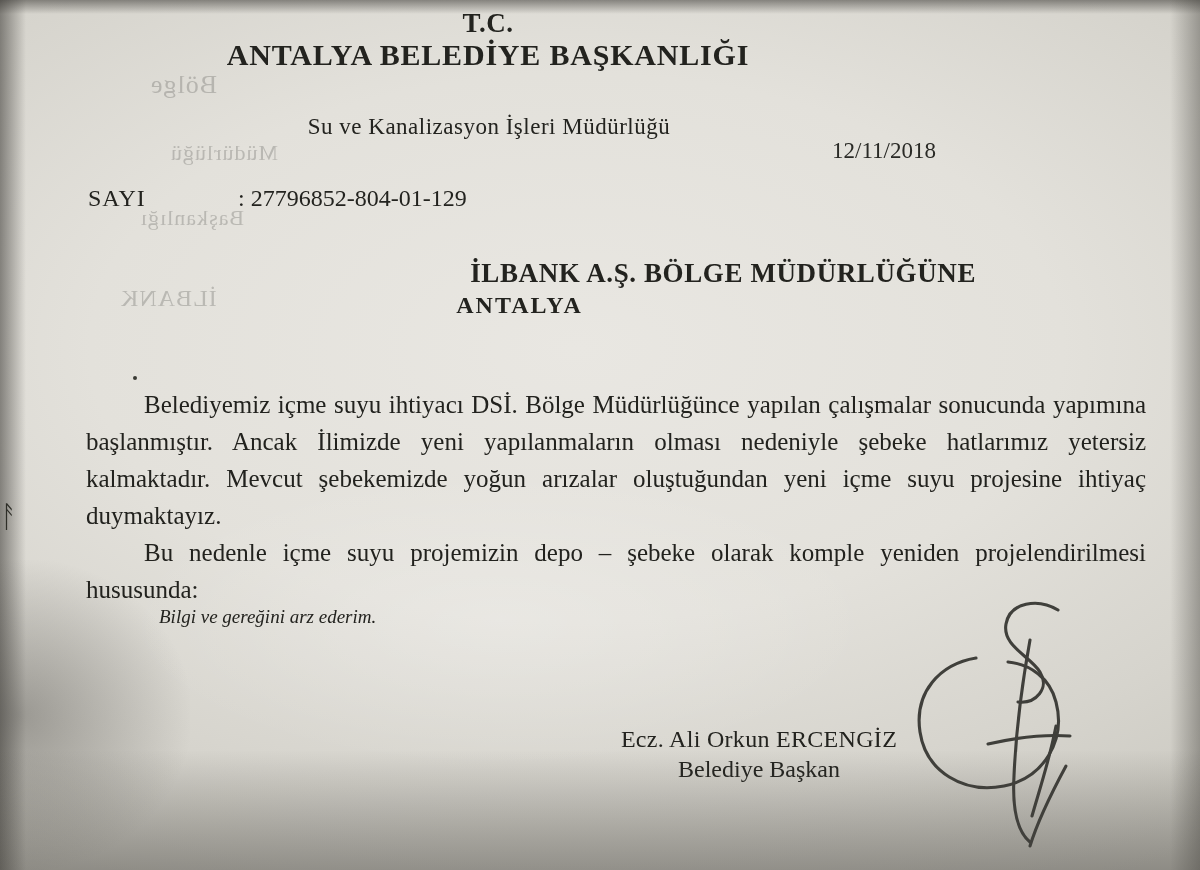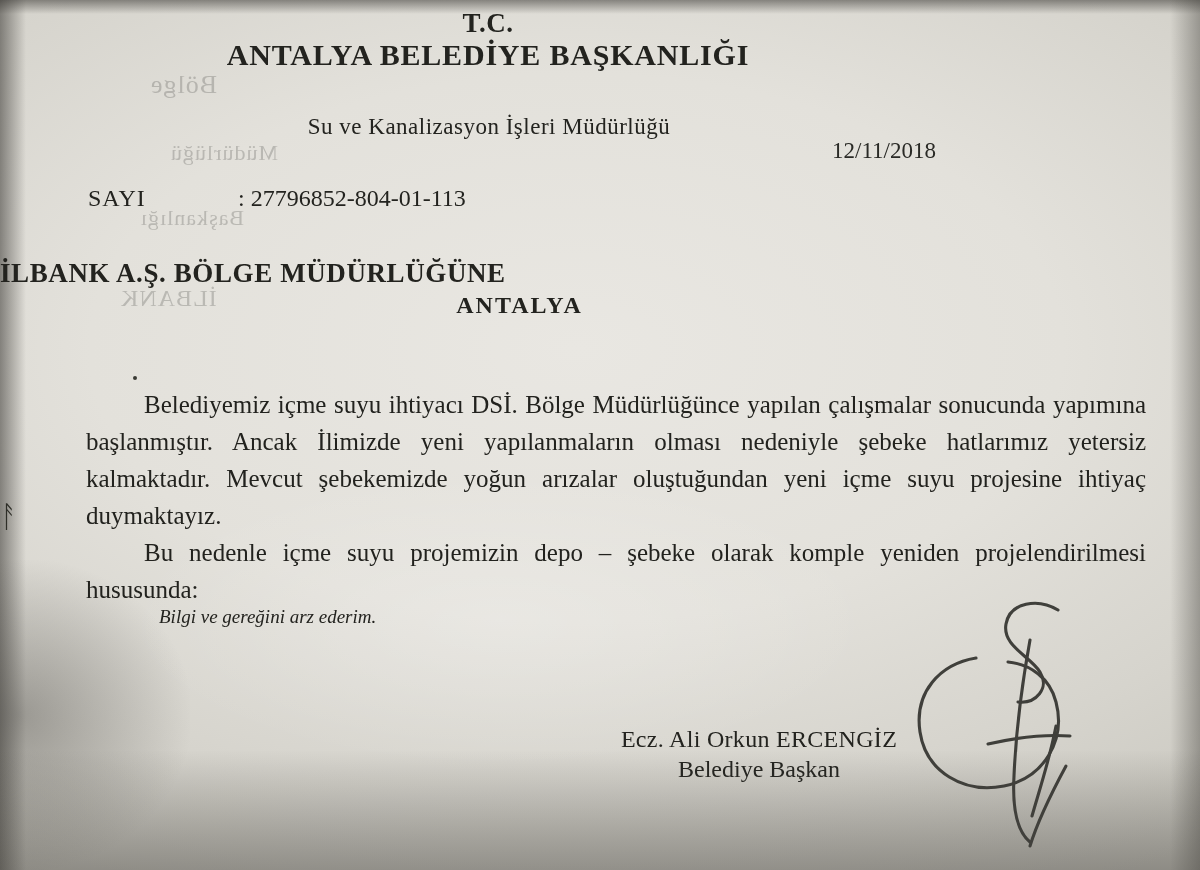--- a/index.html
+++ b/index.html
@@ -128,21 +128,21 @@
   #date {
     position: absolute;
     right: 40px; top: 138px;
     font-size: 23px;
     color: #2a2a26;
   }
 
   #addressee {
     position: absolute;
     left: 0; right: 0; top: 258px;
-    text-align: left;
+    text-align: right;
     font-weight: bold;
     font-size: 27px;
     letter-spacing: 0.6px;
   }
   #addressee-city {
     position: absolute;
     left: 0; right: 0; top: 292px;
     text-align: center;
     font-weight: bold;
     font-size: 24px;
@@ -227,21 +227,21 @@
 
   <div class="doc">
 
     <div class="hdr" id="hdr-tc">T.C.</div>
     <div class="hdr" id="hdr-org">ANTALYA BELEDİYE BAŞKANLIĞI</div>
     <div class="hdr" id="hdr-dept">Su ve Kanalizasyon İşleri Müdürlüğü</div>
 
     <div id="meta">
       <div class="row">
         <span class="lbl">SAYI</span>
-        <span class="val">: 27796852-804-01-113</span>
+        <span class="val">: 27796852-804-01-129</span>
       </div>
     </div>
 
     <div id="date">12/11/2018</div>
 
     <div id="addressee">İLBANK A.Ş. BÖLGE MÜDÜRLÜĞÜNE</div>
     <div id="addressee-city">ANTALYA</div>
 
     <div class="dot-artifact" style="left:133px; top:376px;"></div>
     <div class="mark-left">ᚨ</div>

